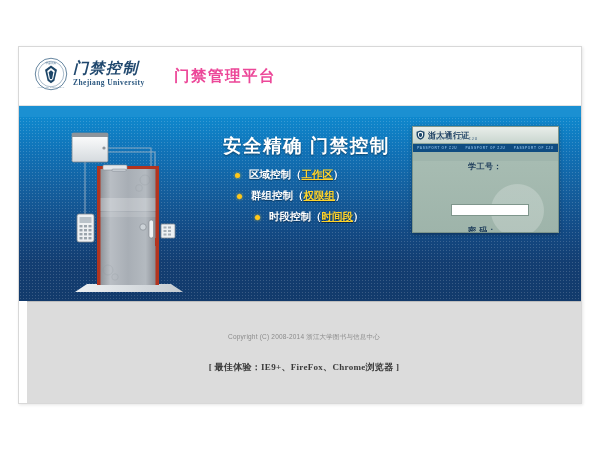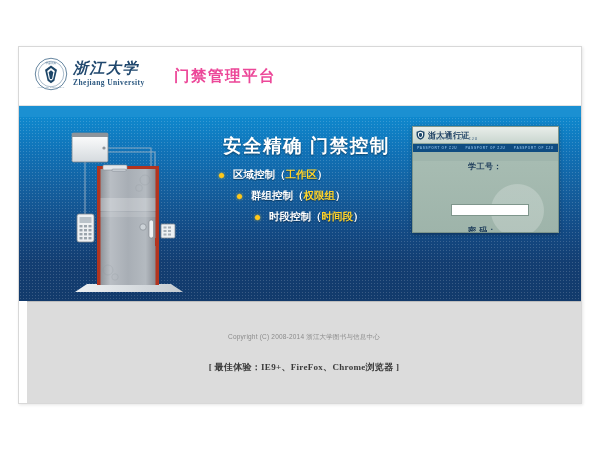--- a/index.html
+++ b/index.html
@@ -104,30 +104,30 @@
     list-style: none; margin: 0; padding: 0;
   }
   #feature-list li {
     display: flex; align-items: center;
     font-size: 10.5px; font-weight: bold;
     color: #ffffff;
     margin-bottom: 7px;
     white-space: nowrap;
     text-shadow: 0 1px 1px rgba(0,0,0,0.4);
   }
-  #feature-list li.i1 { margin-left: 0px; }
+  #feature-list li.i1 { margin-left: 16px; }
   #feature-list li.i2 { margin-left: 18px; }
   #feature-list li.i3 { margin-left: 36px; }
   .fbullet {
     width: 5px; height: 5px; border-radius: 50%;
     background: #ffc819;
     margin-right: 9px; flex: 0 0 5px;
     box-shadow: 0 0 3px rgba(255,200,25,0.8);
   }
-  .fhl { color: #ffd42a; }
+  .fhl { color: #ffd42a; text-decoration: underline; }
   
   #door-art { position: absolute; left: 40px; top: 22px; width: 140px; height: 172px; }
   
   #login-panel {
     position: absolute;
     right: 22px; top: 20px;
     width: 145px; height: 105px;
     background: #9fb5ac;
     border: 1px solid #7d958c;
     box-shadow: 0 1px 4px rgba(0,0,0,0.35);
@@ -241,21 +241,21 @@
         <svg id="logo-seal" viewBox="0 0 40 40">
           <circle cx="20" cy="20" r="18.5" fill="#ffffff" stroke="#4a708f" stroke-width="1"></circle>
           <circle cx="20" cy="20" r="15" fill="none" stroke="#6d8ca6" stroke-width="0.7"></circle>
           <path d="M20 10 L27 15 L24 28 L20 31 L16 28 L13 15 Z" fill="#1d4668"></path>
           <path d="M20 13 L24.5 16.5 L22.5 26 L20 28 L17.5 26 L15.5 16.5 Z" fill="#ffffff"></path>
           <path d="M20 15.5 L22.8 18 L21.4 25 L20 26.3 L18.6 25 L17.2 18 Z" fill="#1d4668"></path>
           <text x="20" y="8.2" font-size="3.2" fill="#4a708f" text-anchor="middle" font-family="Liberation Serif, serif">求是创新</text>
           <text x="20" y="36.6" font-size="2.9" fill="#4a708f" text-anchor="middle" font-family="Liberation Serif, serif">ZHEJIANG UNIVERSITY</text>
         </svg>
         <div id="logo-words">
-          <div id="logo-cn">浙江大学</div>
+          <div id="logo-cn">门禁控制</div>
           <div id="logo-en">Zhejiang University</div>
         </div>
       </div>
       <div id="site-title">门禁管理平台</div>
     </div>
 
     <div id="banner">
       <div id="banner-accent"></div>
       <div id="banner-dots"></div>
 

